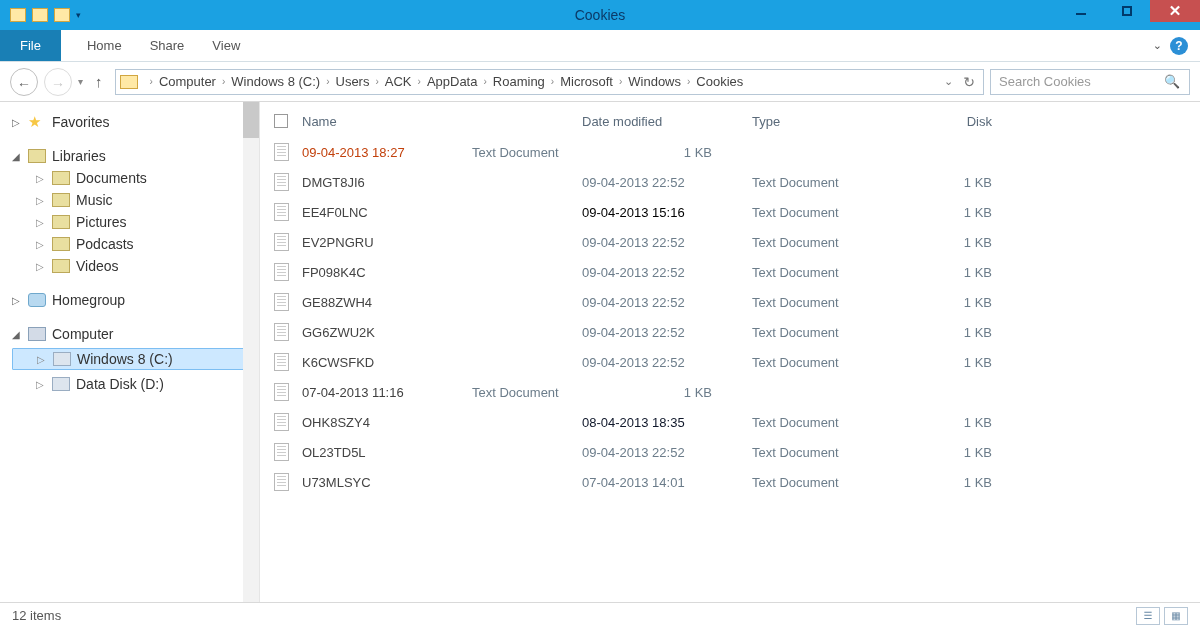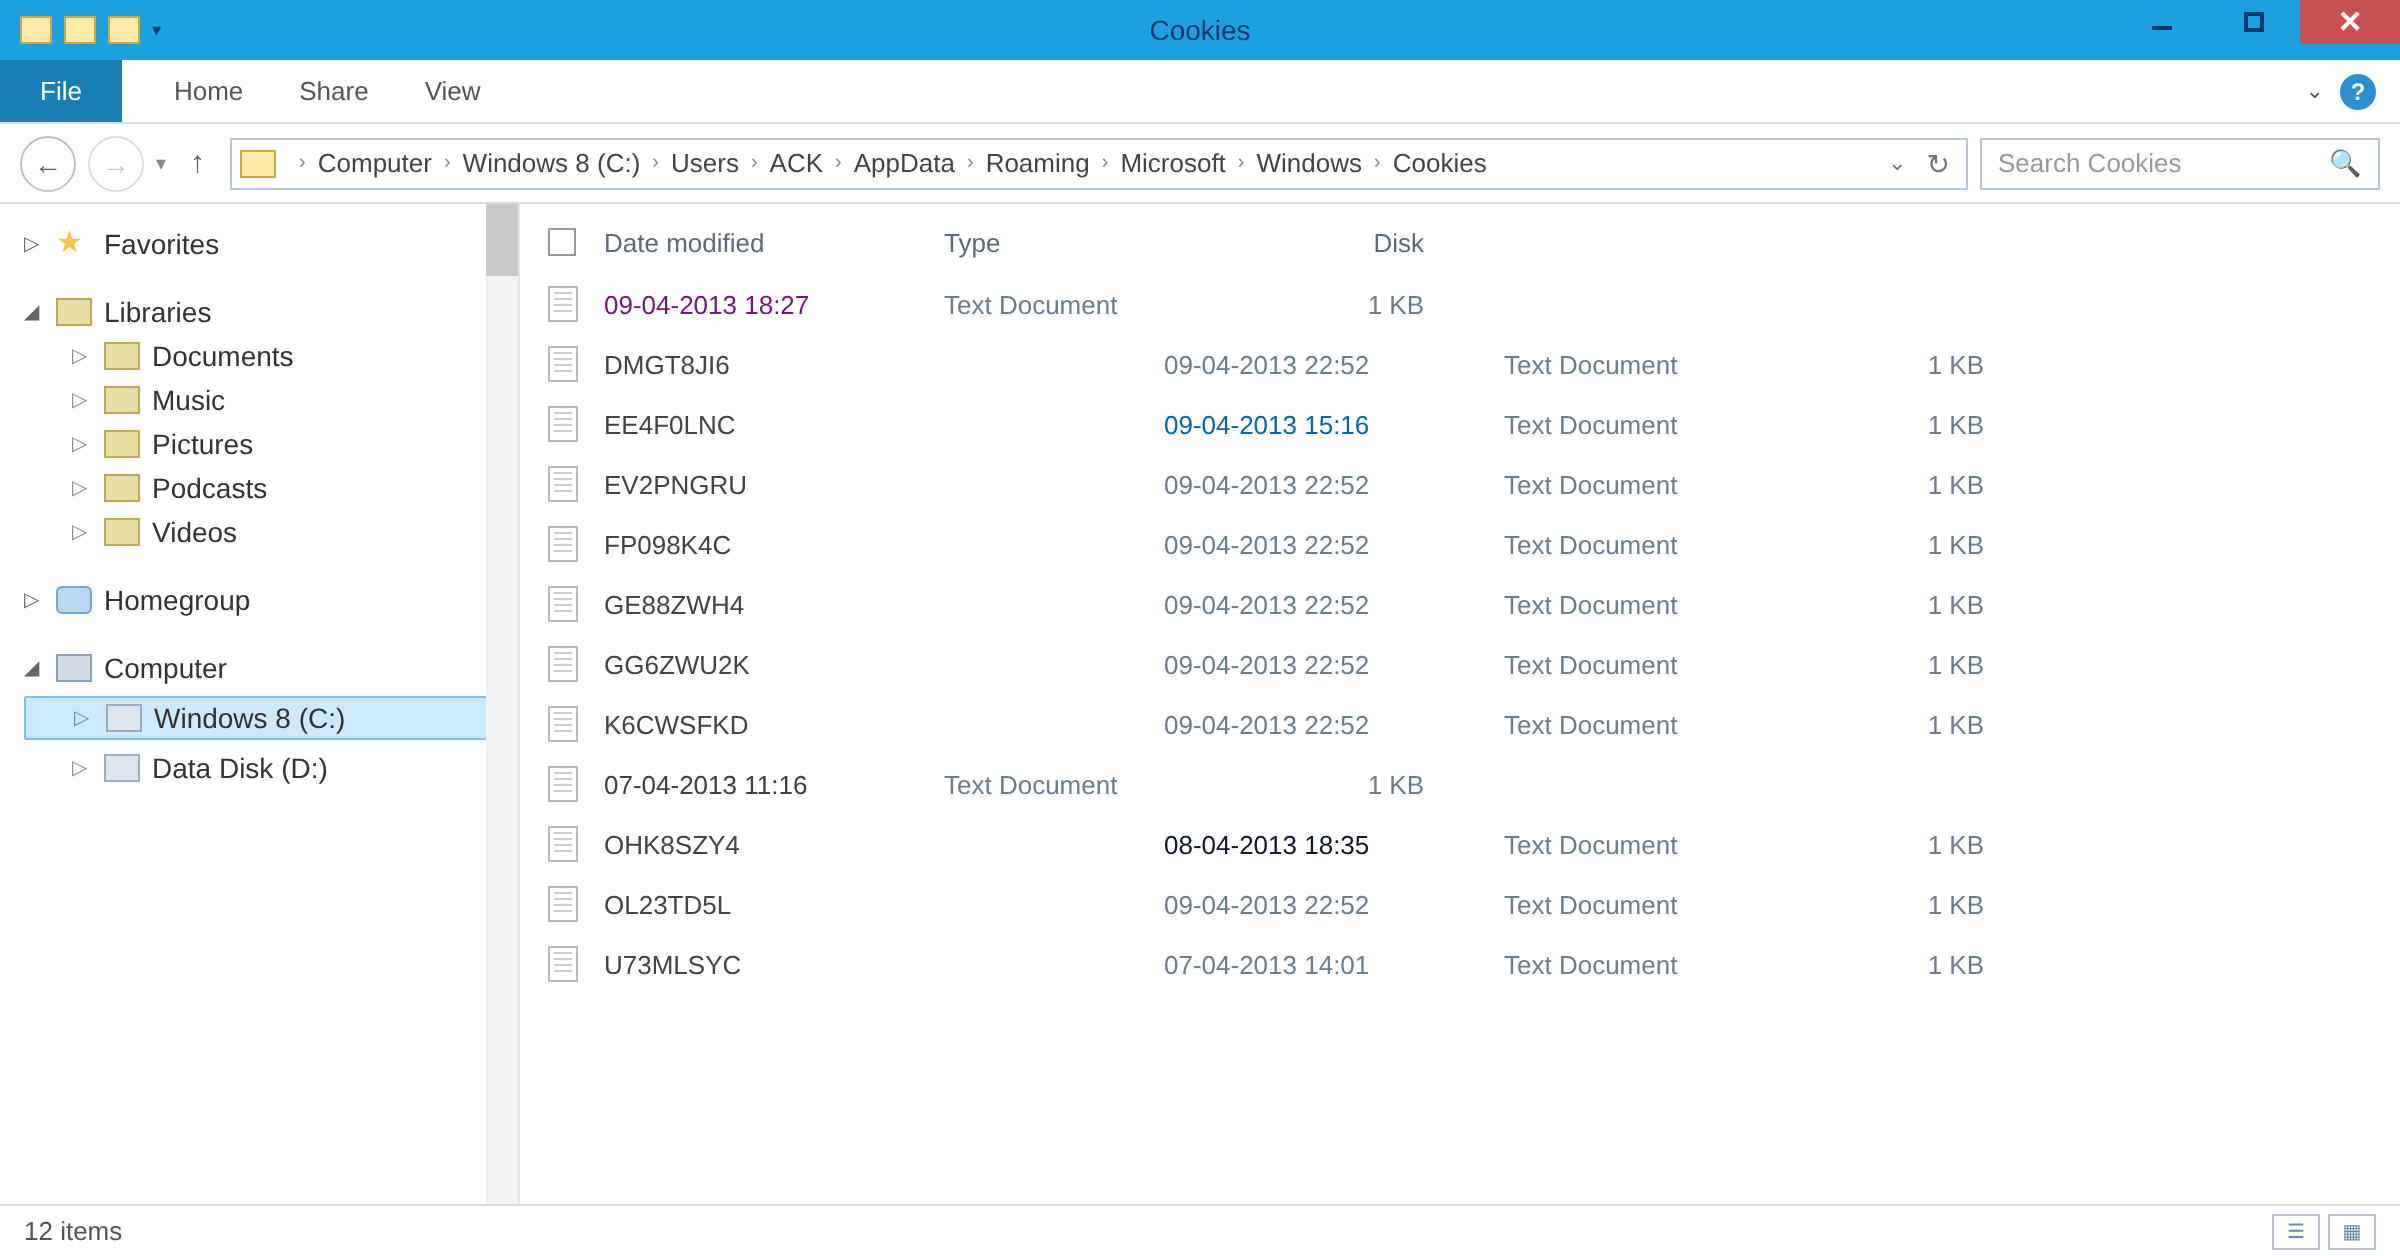--- a/index.html
+++ b/index.html
@@ -218,48 +218,49 @@
     <div class="tree-scroll">
         <div class="tree-thumb"></div>
       </div>
   </div>
 
   <div class="files">
     <div class="cols">
       <div class="col-chk">
           <span></span>
         </div>
+      <div class="col-name">Name</div>
       <div class="col-date">Date modified</div>
       <div class="col-type">Type</div>
       <div class="col-size">Disk</div>
     </div>
     <div id="file-rows">
         <div class="filerow">
           <div class="fic">
             <span class="fic-doc"></span>
           </div>
-          <div class="col-date" style="width:170px;color:#701a75">09-04-2013 18:27</div>
+          <div class="col-date" style="width:170px;color:#c2410c">09-04-2013 18:27</div>
           <div class="col-type" style="width:160px;color:#6b7c8a">Text Document</div>
           <div class="col-size" style="width:100px;color:#6b7c8a;text-align:right;padding-right:20px">1 KB</div>
         </div>
         <div class="filerow">
           <div class="fic">
             <span class="fic-doc"></span>
           </div>
           <div class="col-name" style="width:280px">DMGT8JI6</div>
           <div class="col-date" style="width:170px;color:#6b7c8a">09-04-2013 22:52</div>
           <div class="col-type" style="width:160px;color:#6b7c8a">Text Document</div>
           <div class="col-size" style="width:100px;color:#6b7c8a;text-align:right;padding-right:20px">1 KB</div>
         </div>
         <div class="filerow">
           <div class="fic">
             <span class="fic-doc"></span>
           </div>
           <div class="col-name" style="width:280px">EE4F0LNC</div>
-          <div class="col-date" style="width:170px;color:#0369a1">09-04-2013 15:16</div>
+          <div class="col-date" style="width:170px;color:#000000">09-04-2013 15:16</div>
           <div class="col-type" style="width:160px;color:#6b7c8a">Text Document</div>
           <div class="col-size" style="width:100px;color:#6b7c8a;text-align:right;padding-right:20px">1 KB</div>
         </div>
         <div class="filerow">
           <div class="fic">
             <span class="fic-doc"></span>
           </div>
           <div class="col-name" style="width:280px">EV2PNGRU</div>
           <div class="col-date" style="width:170px;color:#6b7c8a">09-04-2013 22:52</div>
           <div class="col-type" style="width:160px;color:#6b7c8a">Text Document</div>

